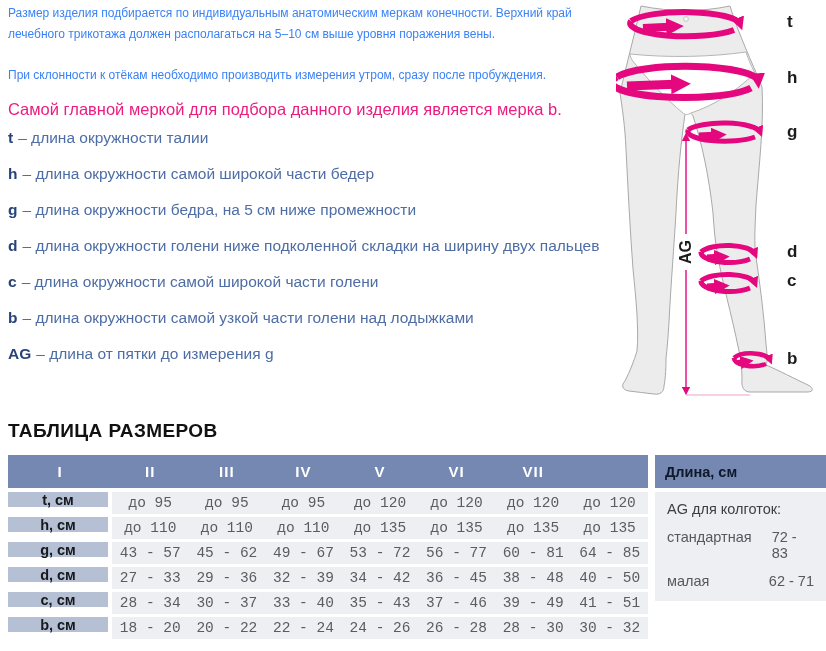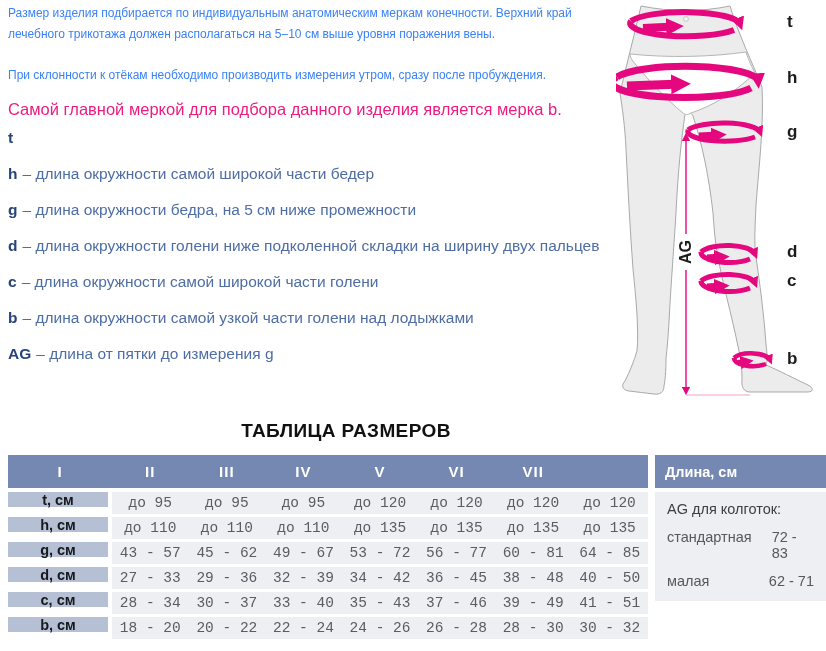--- a/index.html
+++ b/index.html
@@ -21,22 +21,22 @@
   .defs { margin-top: 0; }
   .def-row { height: 36px; display: flex; align-items: center; font-size: 15.5px; }
   .def-key  { color: #27447a; font-weight: bold; }
   .def-text { color: #4e6da5; margin-left: 5px; }
 
   
   .diagram { position: absolute; left: 616px; top: 0; width: 210px; height: 418px; }
 
   
   .table-title {
-    position: absolute; top: 420px; left: 0; width: 692px;
-    margin: 0; text-align: center;
+    position: absolute; top: 420px; left: 8px; width: 692px;
+    margin: 0; 
     font-size: 19px; font-weight: bold; color: #111; letter-spacing: .4px;
   }
 
   .size-table { position: absolute; left: 8px; top: 455px; width: 640px; }
   .header-row {
     display: grid; grid-template-columns: 104px repeat(7, 1fr);
     height: 33px; background: #7488b1;
   }
   .corner {
     position: relative;
@@ -66,21 +66,21 @@
   }
   .cell {
     background: #edeff2; height: 22px;
     display: flex; align-items: center; justify-content: center;
     font-size: 14.5px; color: #5a5c60; font-family: Liberation Mono, monospace;
   }
 
   
   .length-panel { position: absolute; left: 655px; top: 455px; width: 171px; }
   .panel-header {
-    height: 33px; background: #7488b1; color: #ffffff;
+    height: 33px; background: #7488b1; color: #0f172a;
     font-weight: bold; font-size: 14.5px;
     display: flex; align-items: center; padding-left: 10px;
   }
   .panel-body { background: #edeff2; margin-top: 4px; padding: 9px 12px 12px; }
   .panel-sub { font-size: 14.5px; color: #3c3e42; margin-bottom: 12px; }
   .panel-row {
     display: flex; justify-content: space-between;
     font-size: 14.5px; color: #55585c; margin-bottom: 12px; gap: 20px;
   }
   .panel-row:last-child { margin-bottom: 0; }
@@ -88,20 +88,21 @@
 </head>
 <body>
 
 <div class="intro">
   <p class="p1">Размер изделия подбирается по индивидуальным анатомическим меркам конечности. Верхний край лечебного трикотажа должен располагаться на 5–10 см выше уровня поражения вены.</p>
   <p class="p2">При склонности к отёкам необходимо производить измерения утром, сразу после пробуждения.</p>
   <p class="highlight">Самой главной меркой для подбора данного изделия является мерка b.</p>
   <div class="defs">
       <div class="def-row">
         <b class="def-key">t</b>
+        <span class="def-text">– длина окружности талии</span>
       </div>
       <div class="def-row">
         <b class="def-key">h</b>
         <span class="def-text">– длина окружности самой широкой части бедер</span>
       </div>
       <div class="def-row">
         <b class="def-key">g</b>
         <span class="def-text">– длина окружности бедра, на 5 см ниже промежности</span>
       </div>
       <div class="def-row">

